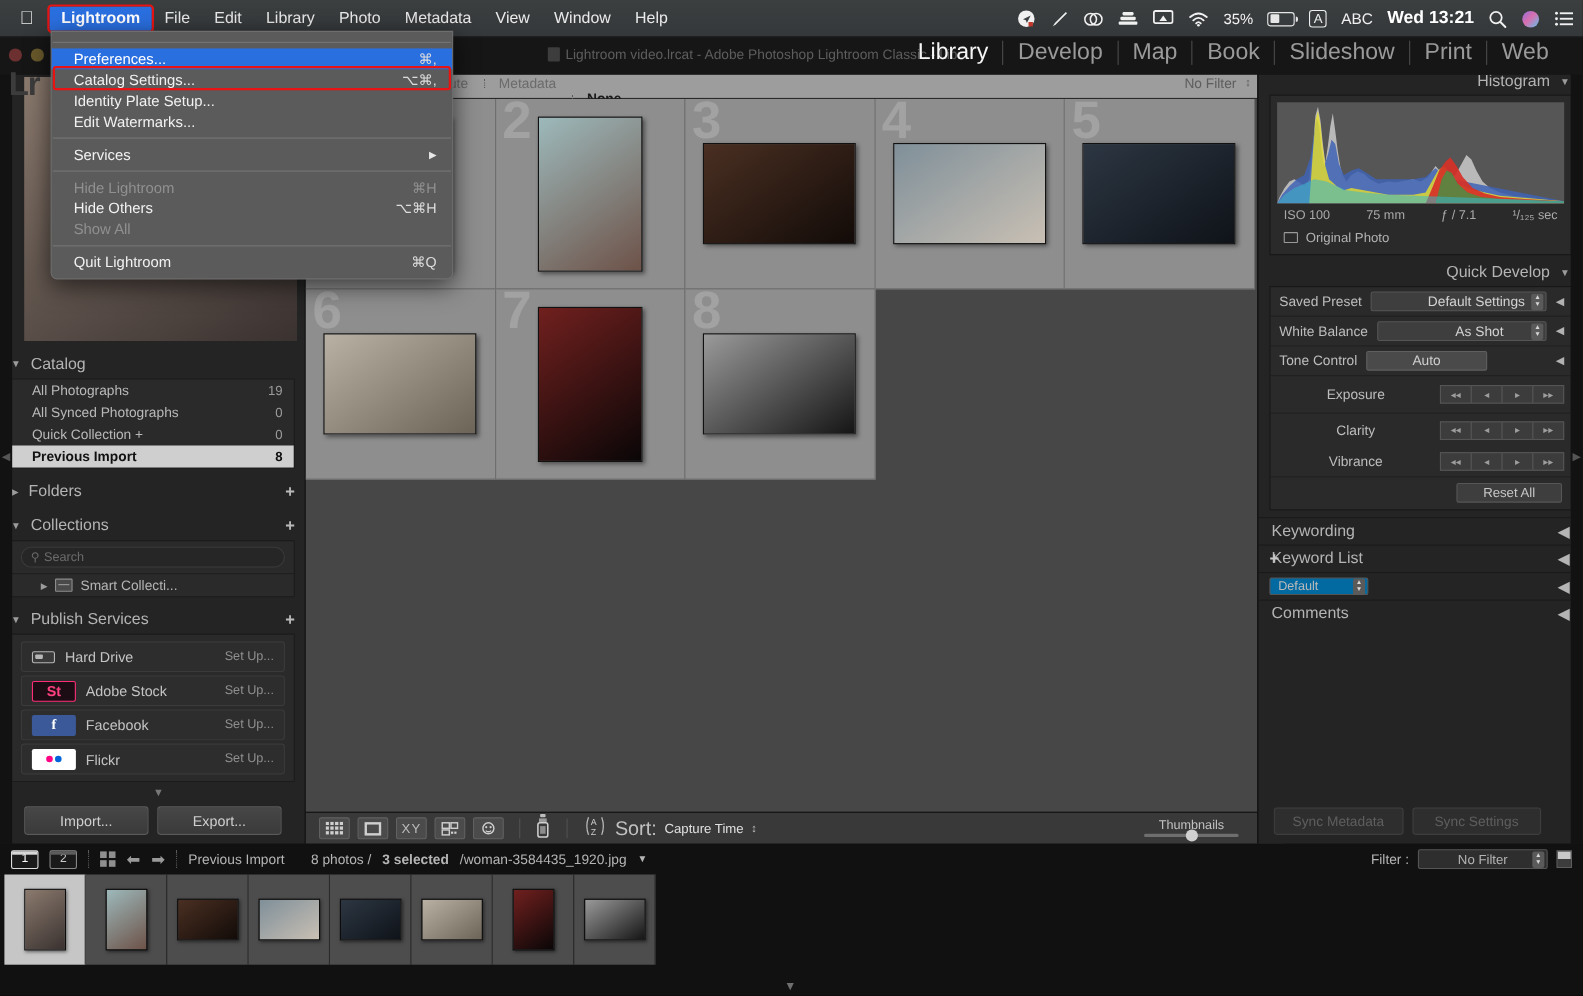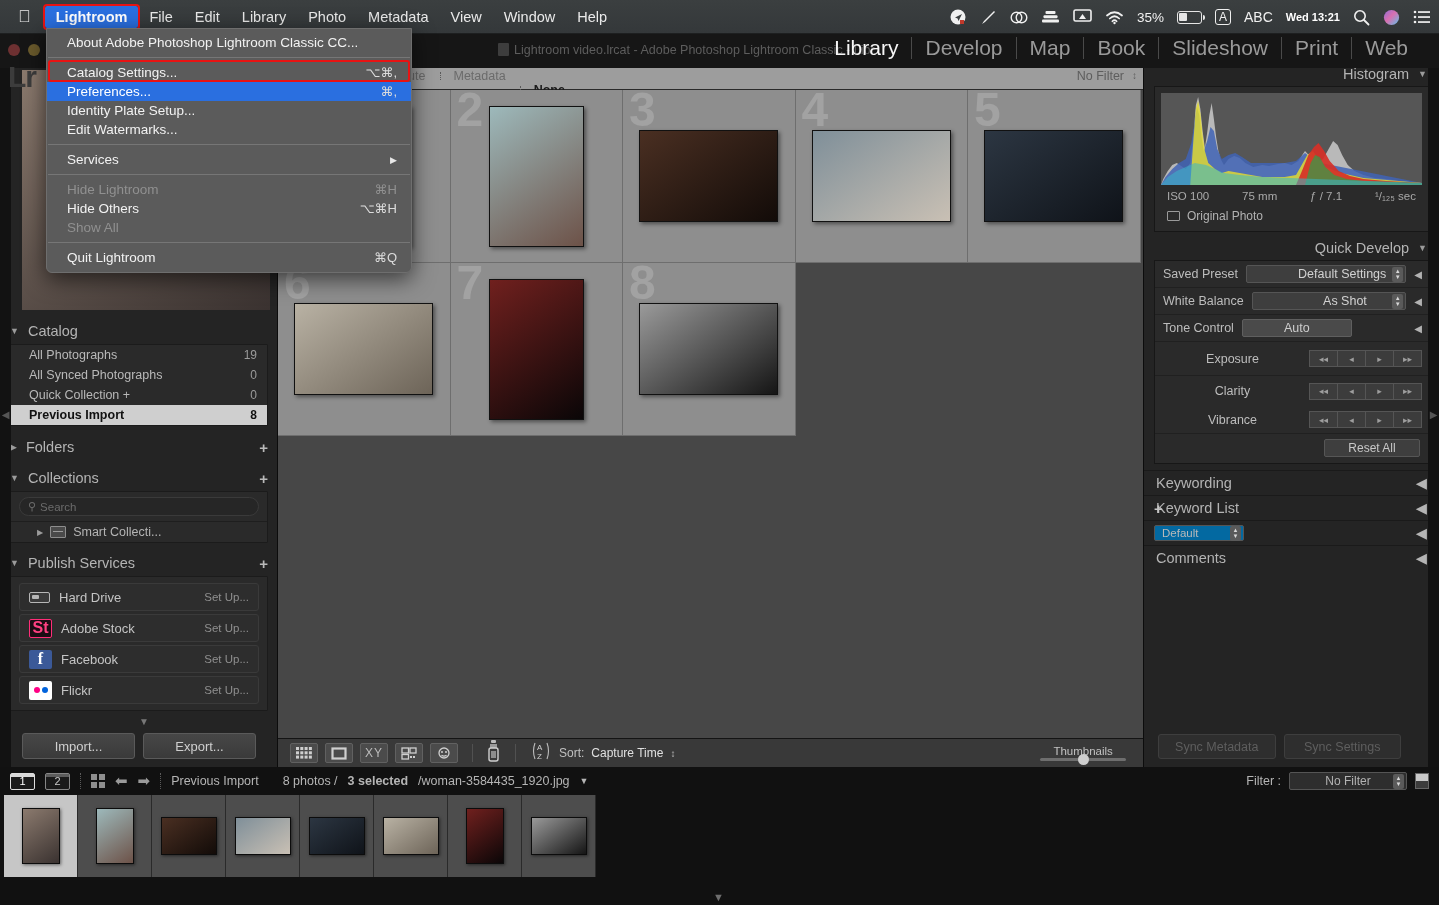--- a/index.html
+++ b/index.html
@@ -37,21 +37,21 @@
   .batt-shell {
     width: 25px; height: 13px; border: 1.4px solid #e6e6e6; border-radius: 3px;
     position: relative; display: inline-block;
   }
   .batt-shell:after {
     content: ''; position: absolute; right: -4px; top: 3.5px;
     width: 2.4px; height: 5px; background: #e6e6e6; border-radius: 0 2px 2px 0;
   }
   .batt-fill { position: absolute; left: 1.2px; top: 1.2px; bottom: 1.2px; width: 35%; background: #e6e6e6; border-radius: 1px; }
   .abc-box { border: 1.4px solid #efefef; border-radius: 3px; padding: 0px 3px; font-size: 12px; color: #efefef; }
-  .clock { color: #fff; font-size: 11px; font-weight: bold; }
+  .clock { color: #fff; font-size: 16px; font-weight: bold; }
 
   
   .lr-title {
     position: absolute; top: 34px; left: 0; width: 1439px; height: 34px;
     background: #161616; z-index: 10;
   }
   .lr-traffic { position: absolute; left: 8px; top: 10px; display: flex; gap: 8px; }
   .tl { width: 12px; height: 12px; border-radius: 50%; }
   .tl.r { background: #6d3031; } .tl.y { background: #6a5a2c; } .tl.g { background: #35562f; }
   .lr-doc {
@@ -109,21 +109,21 @@
   }
   .smart-row .tri2 { font-size: 8px; color: #9b9b9b; }
   .box-ico { width: 16px; height: 12px; border: 1px solid #8d8d8d; border-radius: 1px; background: #4a4a4a; position: relative; }
   .box-ico:after { content:''; position: absolute; left: 2px; right: 2px; top: 4px; height: 1px; background: #9b9b9b; }
   .pub-row {
     display: flex; align-items: center; height: 28px; margin: 3px 8px;
     background: #2d2d2d; border: 1px solid #3a3a3a; border-radius: 3px;
     padding: 0 9px; gap: 9px; color: #c4c4c4; font-size: 13px;
   }
   .pub-row .setup { margin-left: auto; color: #8f8f8f; font-size: 11.5px; }
-  .svc-ico { width: 23px; height: 19px; border-radius: 2px; display: flex; align-items: center; justify-content: center; font-size: 16px; font-weight: bold; flex: none; }
+  .svc-ico { width: 40px; height: 19px; border-radius: 2px; display: flex; align-items: center; justify-content: center; font-size: 13px; font-weight: bold; flex: none; }
   .svc-hd { width: 21px; height: 11px; border: 1.5px solid #b6b6b6; border-radius: 2px; background: #3a3a3a; position: relative; }
   .svc-hd:after { content:''; position: absolute; left: 2px; top: 2.5px; width: 7px; height: 4px; background: #b6b6b6; border-radius: 1px; }
   .svc-st { background: #1b0d13; color: #ff4081; border: 1.5px solid #ff2d78; }
   .svc-fb { background: #3b5998; color: #fff; font-family: "Liberation Serif", serif; }
   .svc-fl { background: #fff; display: flex; gap: 2px; align-items: center; justify-content: center; }
   .fl-d { width: 6px; height: 6px; border-radius: 50%; }
   .lp-buttons {
     position: absolute; bottom: 8px; left: 0; width: 278px;
     display: flex; gap: 8px; padding: 0 22px;
   }
@@ -165,21 +165,21 @@
     position: absolute; bottom: 0; left: 0; width: 890px; height: 29px;
     background: #393939; border-top: 1px solid #141414;
     display: flex; align-items: center; padding: 0 12px; gap: 7px;
   }
   .tb-btn {
     width: 28px; height: 20px; background: #4b4b4b; border: 1px solid #616161;
     border-radius: 2px; display: flex; align-items: center; justify-content: center;
     color: #c9c9c9; font-size: 11px;
   }
   .tb-sep { width: 1px; height: 18px; background: #515151; margin: 0 7px; }
-  .tb-label { color: #c0c0c0; font-size: 12px; }
+  .tb-label { color: #c0c0c0; font-size: 18px; }
   .tb-value { color: #e0e0e0; font-size: 12px; }
   .thumbs-wrap { margin-left: auto; display: flex; flex-direction: column; align-items: center; gap: 1px; }
   .thumbs-label { color: #c2c2c2; font-size: 11.5px; }
   .slider-track { width: 86px; height: 3px; background: #6e6e6e; border-radius: 2px; position: relative; }
   .slider-knob { position: absolute; left: 50%; top: -4px; width: 11px; height: 11px; border-radius: 50%; background: #cfcfcf; margin-left: -5px; }
   .tb-caret { color: #c2c2c2; font-size: 11px; margin-left: 12px; }
 
   
   .rightpanel { position: absolute; right: 0; top: 0; width: 296px; height: 705px; background: #242424; border-left: 1px solid #0c0c0c; }
   .rp-head {
@@ -794,31 +794,28 @@
               <rect x="5" y="6.2" width="12" height="1.7"></rect>
               <circle cx="2" cy="12" r="1.3"></circle>
               <rect x="5" y="11.2" width="12" height="1.7"></rect>
             </g>
           </svg>
       </span>
     </div>
   </div>
 
   <div class="dropdown" id="dropdown">
-      <div class="dd-item">
-        <span>About Adobe Photoshop Lightroom Classic CC...</span>
-      </div>
       <div class="dd-sep"></div>
+      <div class="dd-item sel">
+        <span>Preferences...</span>
+        <span class="sc">⌘,</span>
+      </div>
       <div class="dd-item">
         <span>Catalog Settings...</span>
         <span class="sc">⌥⌘,</span>
-      </div>
-      <div class="dd-item sel">
-        <span>Preferences...</span>
-        <span class="sc">⌘,</span>
       </div>
       <div class="dd-item">
         <span>Identity Plate Setup...</span>
       </div>
       <div class="dd-item">
         <span>Edit Watermarks...</span>
       </div>
       <div class="dd-sep"></div>
       <div class="dd-item">
         <span>Services</span>

